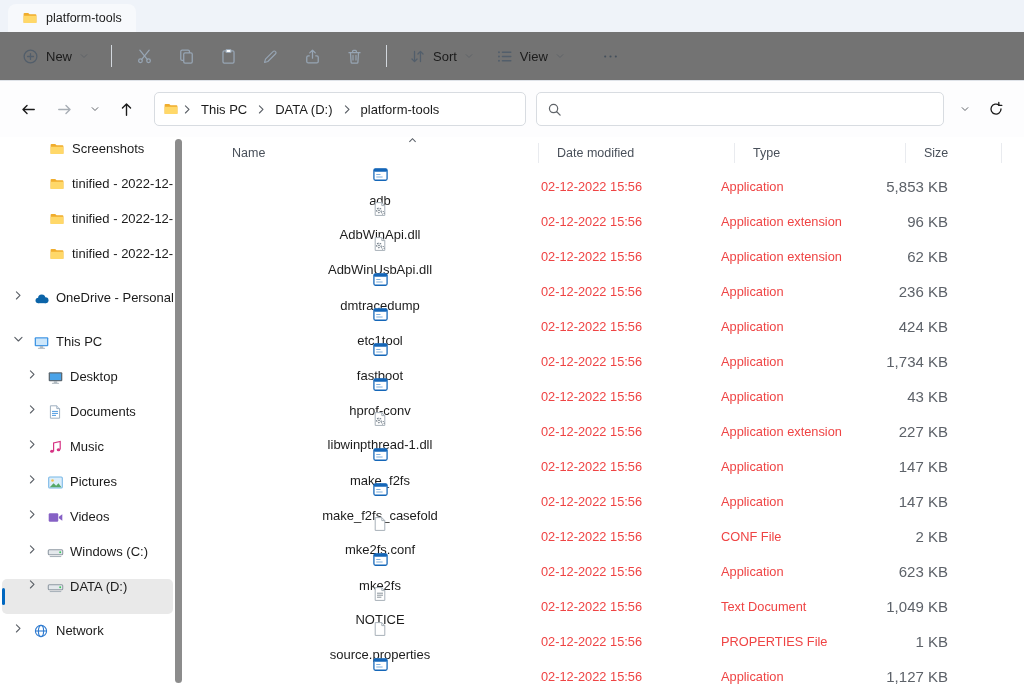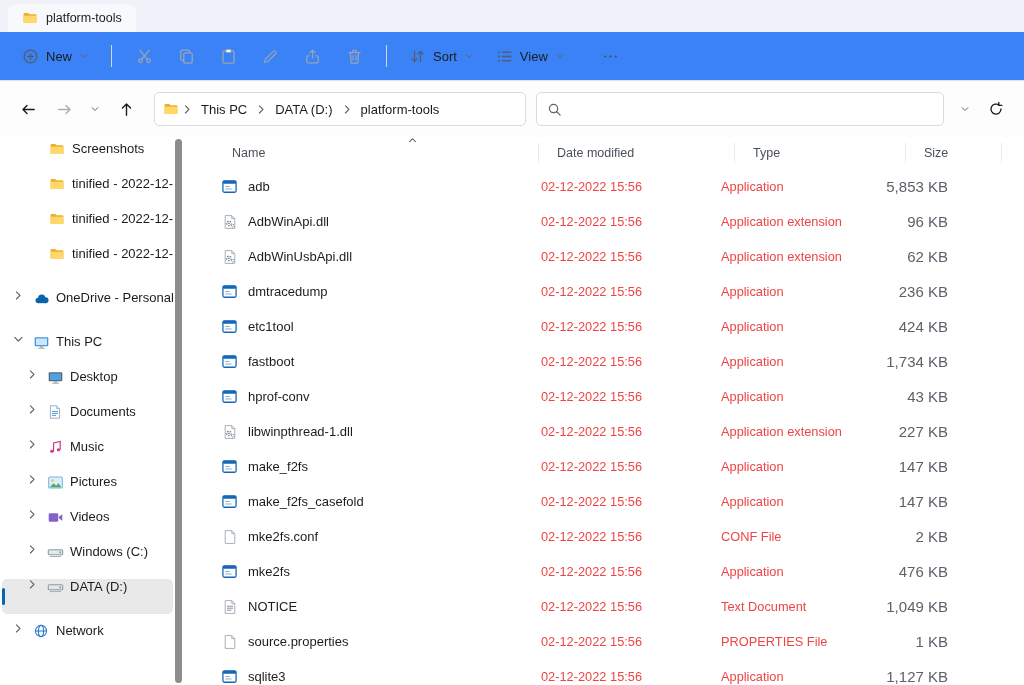--- a/index.html
+++ b/index.html
@@ -10,21 +10,21 @@
   .ic svg { display:block; }
 
   .window { display:flex; flex-direction:column; height:100%; }
 
   
   .titlebar { height:32px; background:#eff3f9; display:flex; align-items:flex-end; padding-left:8px; }
   .tab { display:flex; align-items:center; gap:8px; height:28px; padding:0 14px;
          font-size:12.5px; background:rgba(255,255,255,.5); border-radius:8px 8px 0 0; }
 
   
-  .toolbar { height:49px; background:#3b82f6; border-bottom:1px solid #dfe3e9;
+  .toolbar { height:49px; background:#737373; border-bottom:1px solid #dfe3e9;
              display:flex; align-items:center; padding:0 12px; gap:2px; }
   .tb-btn { display:flex; align-items:center; gap:7px; padding:7px 10px; border-radius:5px; font-size:13px; }
   .tb-ic  { width:40px; height:34px; display:flex; align-items:center; justify-content:center; border-radius:5px; }
   .tb-sep { width:1px; height:22px; background:#d2d7dd; margin:0 10px; }
   .tb-more { margin-left:14px; }
 
   
   .navbar { height:56px; background:#fdfdfe; display:flex; align-items:center; padding:0 12px; gap:4px; }
   .nav-btn { width:32px; height:32px; display:flex; align-items:center; justify-content:center; border-radius:5px; }
   .nav-btn.small { width:22px; }
@@ -54,21 +54,21 @@
   .side-scrollbar { position:absolute; top:2px; bottom:2px; right:3px; width:7px; border-radius:4px; background:#8c8c8c; }
 
   
   .filepane { flex:1; min-width:0; padding-left:36px; position:relative; overflow:hidden; }
   .list-header { display:grid; grid-template-columns:318px 180px 155px 80px; height:32px;
                  align-items:center; font-size:12.5px; color:#49505a; position:relative;gap:16px; }
   .hcell { padding-left:2px; height:20px; display:flex; align-items:center; border-right:1px solid #e9ebef; }
   .hcell.h-name { padding-left:11px; }
   .sort-caret { position:absolute; top:-2px; left:186px; }
   .frow { display:grid; grid-template-columns:318px 180px 155px 80px; height:35px; align-items:center; font-size:13px; }
-  .c-name { display:flex; align-items:center; gap:10px; color:#1c1c1c; white-space:nowrap; overflow:hidden; }
+  .c-name { display:flex; align-items:center; gap:10px; color:#1c1c1c; white-space:nowrap; overflow:hidden;flex-direction:column; }
   .fic { width:17px; }
   .c-date,.c-type { color:#ef4444; font-size:12.8px; padding-left:2px; white-space:nowrap; }
   .c-size { color:#5d6269; font-size:15px; text-align:right; padding-right:6px; white-space:nowrap; }
 </style>
 </head>
 <body>
 
 <div class="window">
 
   <div class="titlebar">
@@ -666,21 +666,21 @@
                 <svg width="17" height="17" viewBox="0 0 16 16">
                   <rect x="1.8" y="2.6" width="12.4" height="10.8" rx="1.4" fill="#fff" stroke="#1466b8" stroke-width="1.2"></rect>
                   <rect x="1.8" y="2.6" width="12.4" height="2.9" rx="1.2" fill="#1466b8"></rect>
                   <path d="M4 8h4M4 10.4h6" stroke="#7fb0dd"></path>
                 </svg>
               </span>
               <span>mke2fs</span>
             </div>
             <div class="cell c-date">02-12-2022 15:56</div>
             <div class="cell c-type">Application</div>
-            <div class="cell c-size">476 KB</div>
+            <div class="cell c-size">623 KB</div>
           </div>
           <div class="frow">
             <div class="cell c-name">
               <span class="ic fic">
                 <svg width="16" height="16" viewBox="0 0 16 16">
                   <path d="M3.2 1.6h6.6l3 3v9.8H3.2z" fill="#fff" stroke="#a7b0b8"></path>
                   <path d="M9.8 1.6v3h3" fill="none" stroke="#a7b0b8"></path>
                   <path d="M5 7.2h6M5 9.2h6M5 11.2h4.4" stroke="#8b949c"></path>
                 </svg>
               </span>

